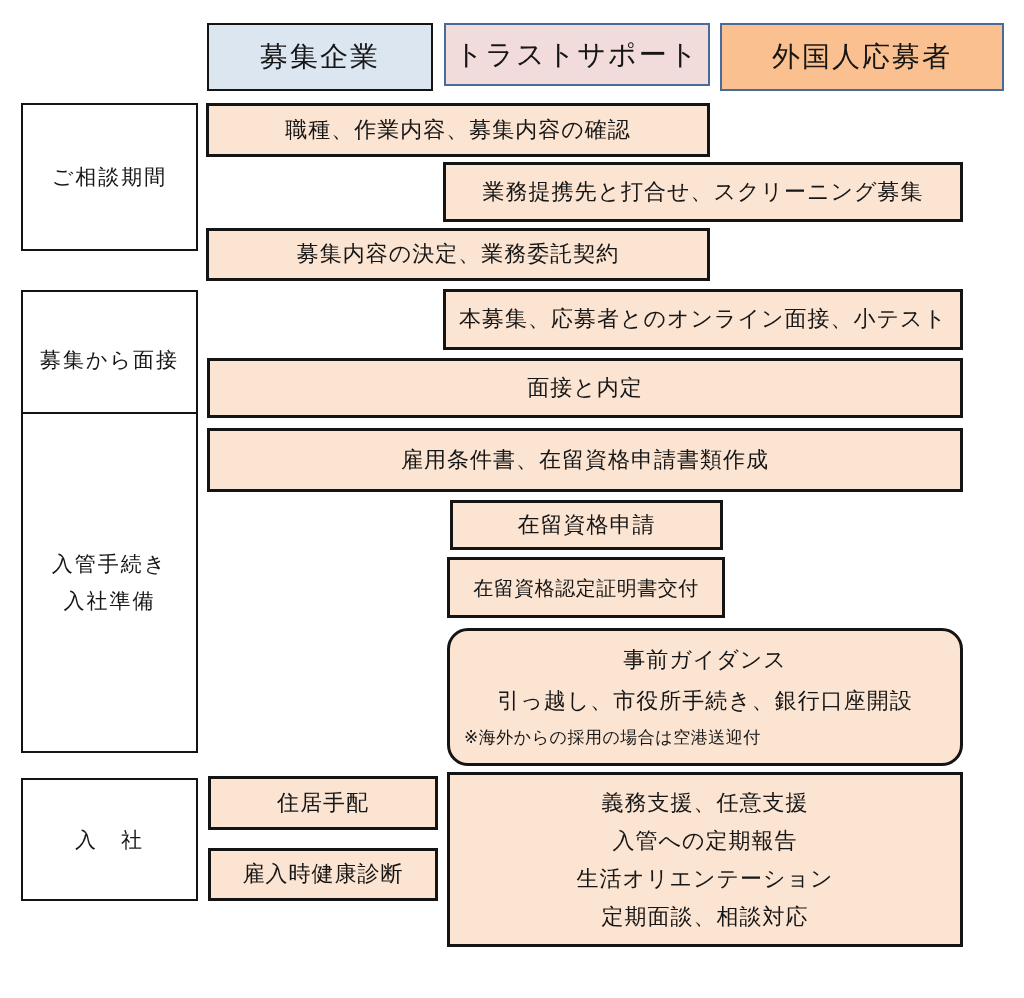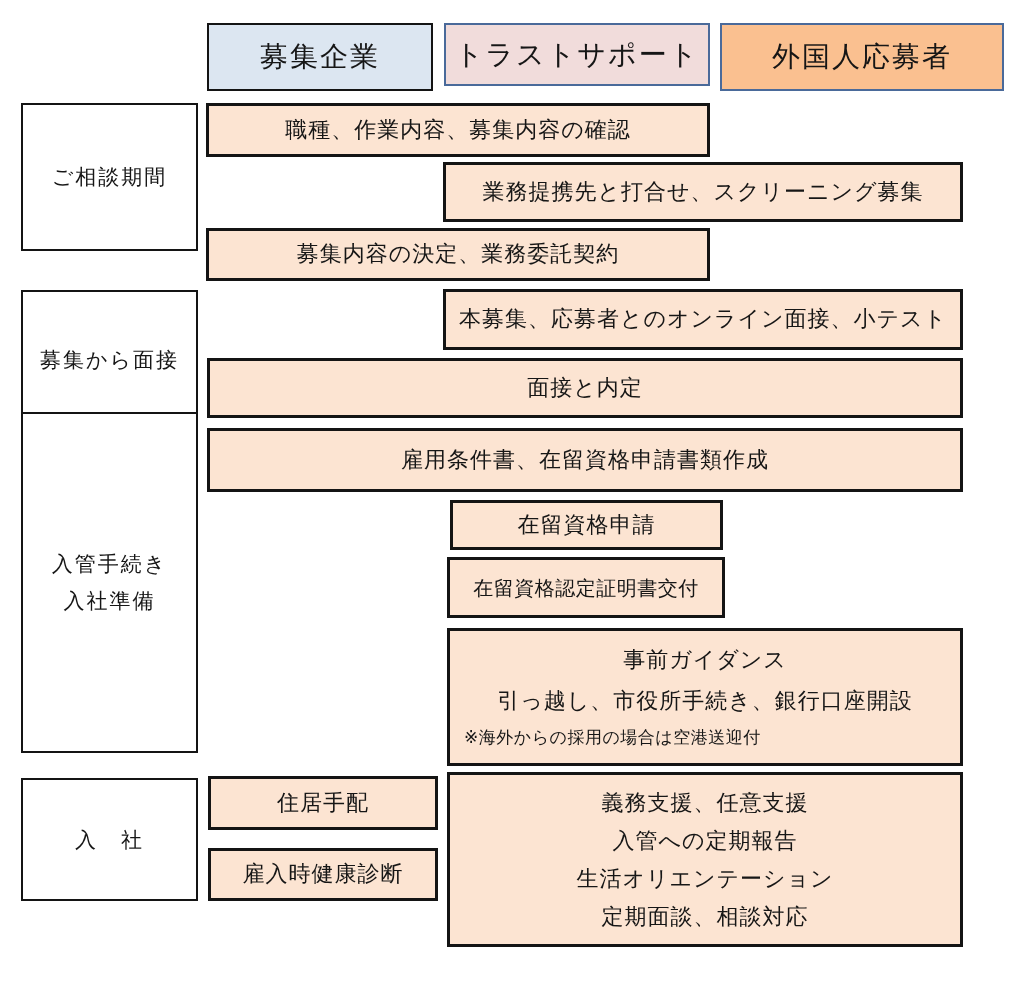--- a/index.html
+++ b/index.html
@@ -33,21 +33,21 @@
   .step{
     position:absolute;
     display:flex;flex-direction:column;align-items:center;justify-content:center;
     box-sizing:border-box;
     background:#fce4d2;border:3px solid #141414;
     font-size:22px;letter-spacing:1px;font-weight:500;
     text-align:center;line-height:1.3;
   }
   .step.small-text{font-size:20px;letter-spacing:0.5px;}
   .step .line{line-height:29px;}
-  .gap12{row-gap:12px;}
+  .gap12{row-gap:12px;border-radius:21px;}
   .gap9{row-gap:9px;}
   .note-line{
     font-size:17px;letter-spacing:0.5px;line-height:22px;
     align-self:flex-start;margin-left:14px;
   }
 </style>
 </head>
 <body>
 
 <div class="canvas">

